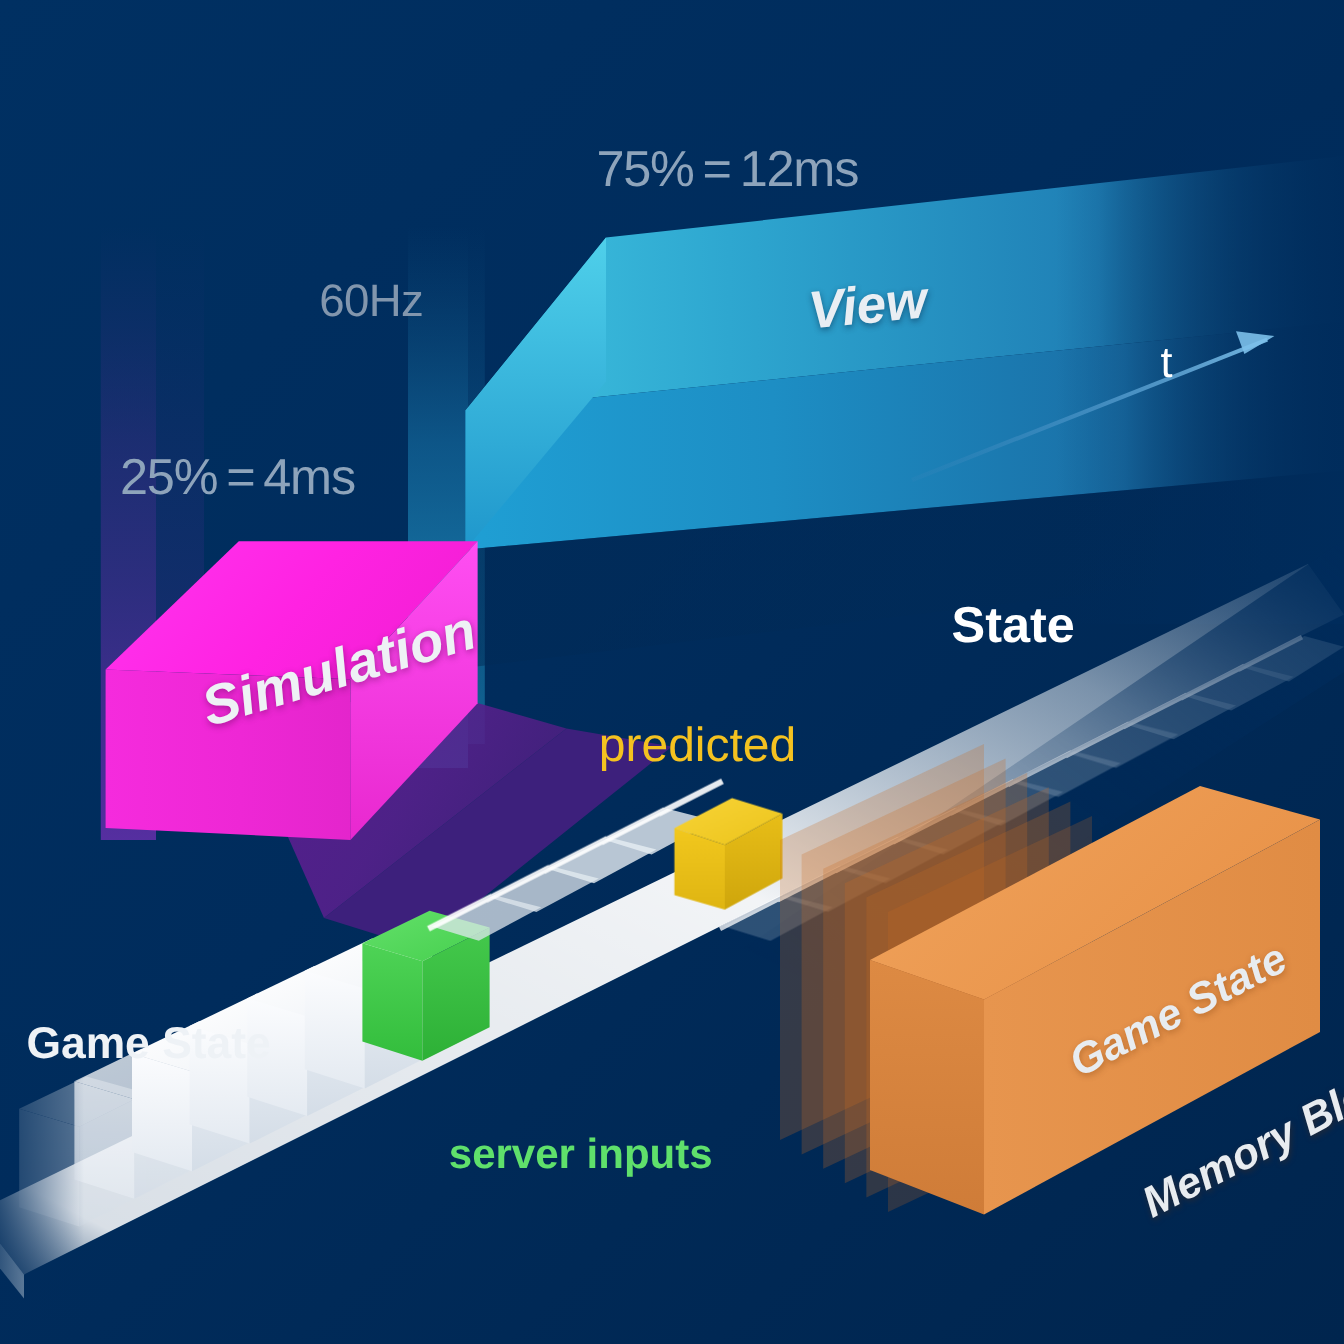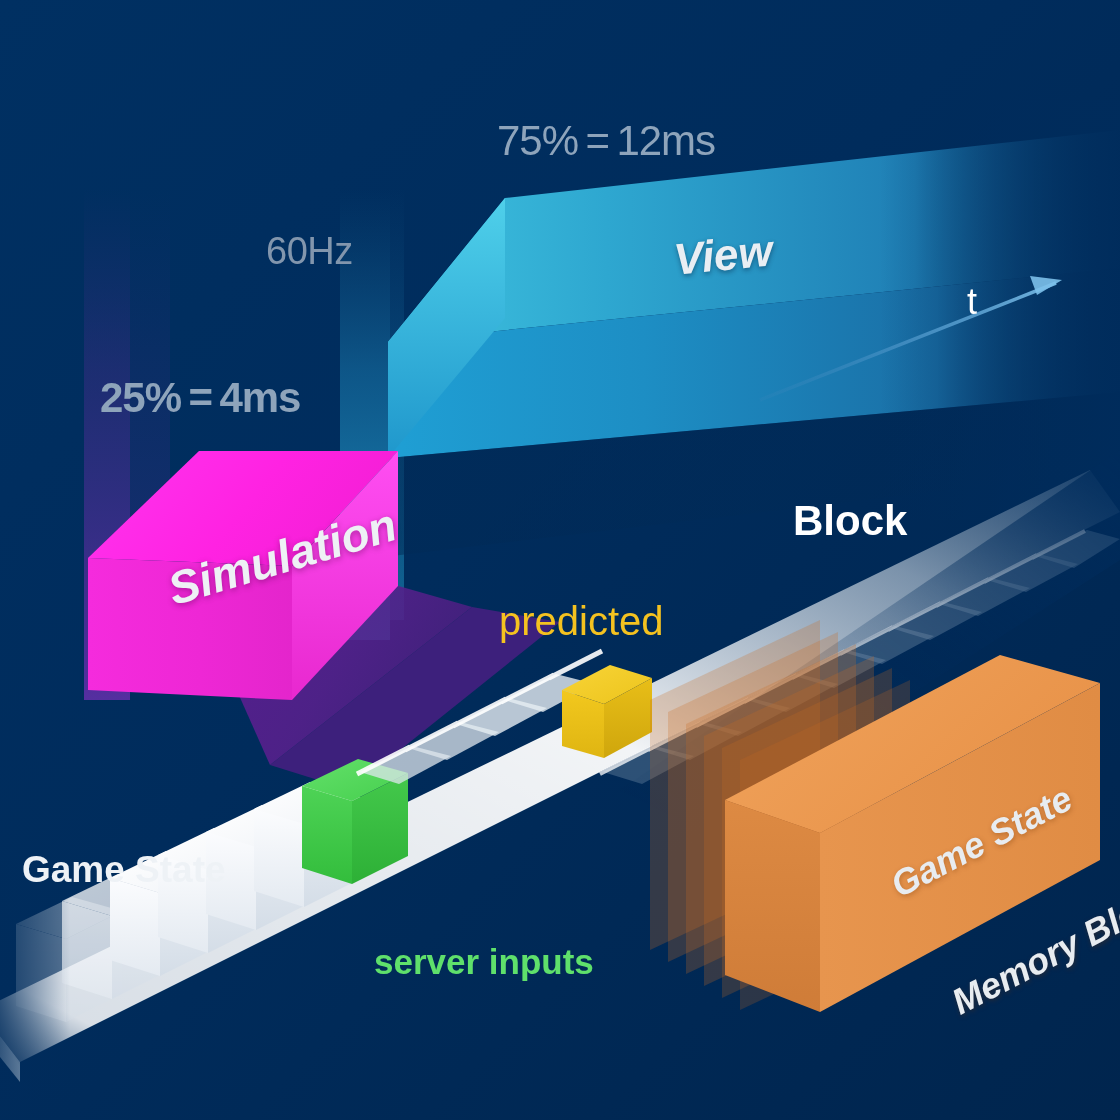--- a/index.html
+++ b/index.html
@@ -344,33 +344,33 @@
       <polygon points="725,800 820,833 820,1012 725,975" fill="url(#memSide)"></polygon>
       <polygon points="820,833 1100,683 1100,860 820,1012" fill="url(#memFront)"></polygon>
     </g>
 
   </svg>
 
   <div class="lbl" style="left:497px; top:120px; font-size:42px; font-weight:400; color:#8ea4bb; letter-spacing:-1px;">75% = 12ms</div>
 
   <div class="lbl" style="left:266px; top:232px; font-size:38px; font-weight:400; color:#8296ad; letter-spacing:-0.5px;">60Hz</div>
 
-  <div class="lbl" style="left:100px; top:377px; font-size:42px; font-weight:700; color:#8ea4bb; letter-spacing:-1px;">25% = 4ms</div>
+  <div class="lbl" style="left:100px; top:377px; font-size:42px; font-weight:400; color:#8ea4bb; letter-spacing:-1px;">25% = 4ms</div>
 
   <div class="lbl" style="left:967px; top:284px; font-size:36px; font-weight:400; color:#ffffff;">t</div>
 
   <div class="lbl" style="left:672px; top:238px; font-size:44px; font-weight:700; font-style:italic; color:#e9eef3;
               transform: rotate(-5.6deg); transform-origin: left top;
               text-shadow: 0 2px 5px rgba(0,25,55,0.45);">View</div>
 
   <div class="lbl" style="left:163px; top:568px; font-size:46px; font-weight:700; font-style:italic; color:#eef1f5;
               transform: rotate(-16.5deg); transform-origin: left top;
               text-shadow: 0 2px 6px rgba(80,0,70,0.45);">Simulation</div>
 
-  <div class="lbl" style="left:793px; top:500px; font-size:42px; font-weight:700; color:#ffffff;">Block</div>
+  <div class="lbl" style="left:793px; top:500px; font-size:42px; font-weight:700; color:#ffffff;">State</div>
 
   <div class="lbl" style="left:499px; top:601px; font-size:40px; font-weight:400; color:#f4c220;">predicted</div>
 
   <div class="lbl" style="left:22px; top:770px; font-size:37px; font-weight:700; color:#eef2f6; line-height:1.08;">
     <div>Game State</div>
   </div>
 
   <div class="lbl" style="left:374px; top:866px; font-size:35px; font-weight:700; color:#5fe06b; line-height:1.1;">
     <div style="">server inputs</div>
   </div>

